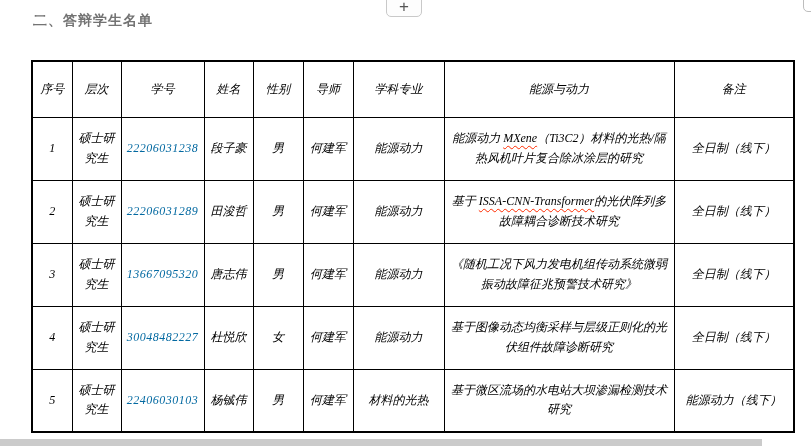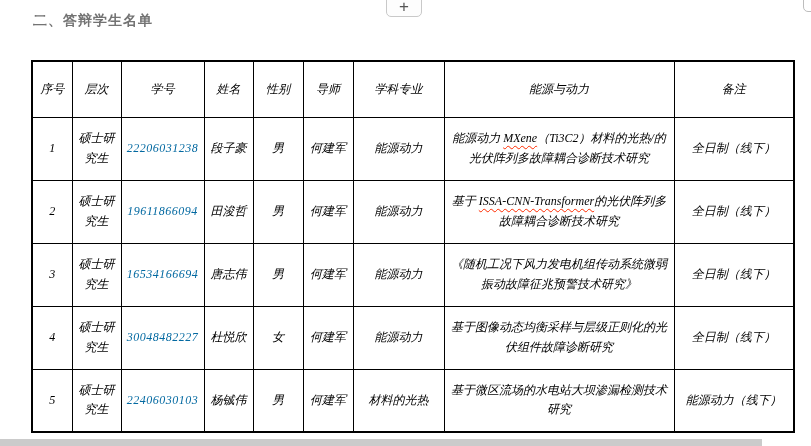--- a/index.html
+++ b/index.html
@@ -88,38 +88,38 @@
     </thead>
     <tbody id="body-rows">
         <tr>
           <td class="c-no">1</td>
           <td class="c-level">硕士研究生</td>
           <td class="c-student-id">22206031238</td>
           <td class="c-name">段子豪</td>
           <td class="c-gender">男</td>
           <td class="c-advisor">何建军</td>
           <td class="c-major">能源动力</td>
-          <td class="c-thesis"><span>能源动力 </span><span class="wavy">MXene</span><span>（Ti3C2）材料的光热/的光伏阵列多故障耦合诊断技术研究</span></td>
+          <td class="c-thesis"><span>能源动力 </span><span class="wavy">MXene</span><span>（Ti3C2）材料的光热/隔热风机叶片复合除冰涂层的研究</span></td>
           <td class="c-remark">全日制（线下）</td>
         </tr>
         <tr>
           <td class="c-no">2</td>
           <td class="c-level">硕士研究生</td>
-          <td class="c-student-id">19611866094</td>
+          <td class="c-student-id">22206031289</td>
           <td class="c-name">田浚哲</td>
           <td class="c-gender">男</td>
           <td class="c-advisor">何建军</td>
           <td class="c-major">能源动力</td>
           <td class="c-thesis"><span>基于 </span><span class="wavy">ISSA-CNN-Transformer</span><span>的光伏阵列多故障耦合诊断技术研究</span></td>
           <td class="c-remark">全日制（线下）</td>
         </tr>
         <tr>
           <td class="c-no">3</td>
           <td class="c-level">硕士研究生</td>
-          <td class="c-student-id">16534166694</td>
+          <td class="c-student-id">13667095320</td>
           <td class="c-name">唐志伟</td>
           <td class="c-gender">男</td>
           <td class="c-advisor">何建军</td>
           <td class="c-major">能源动力</td>
           <td class="c-thesis"><span>《随机工况下风力发电机组传动系统微弱振动故障征兆预警技术研究》</span></td>
           <td class="c-remark">全日制（线下）</td>
         </tr>
         <tr>
           <td class="c-no">4</td>
           <td class="c-level">硕士研究生</td>

